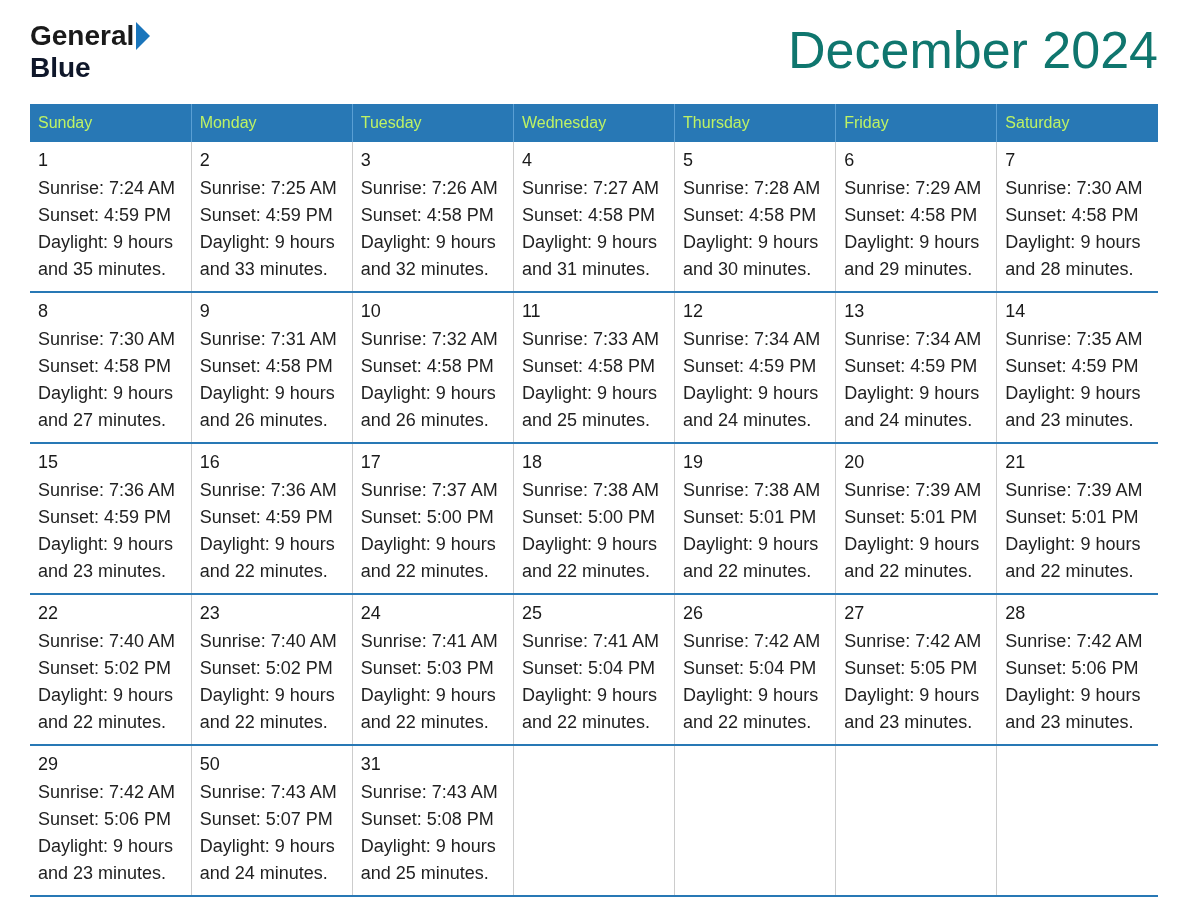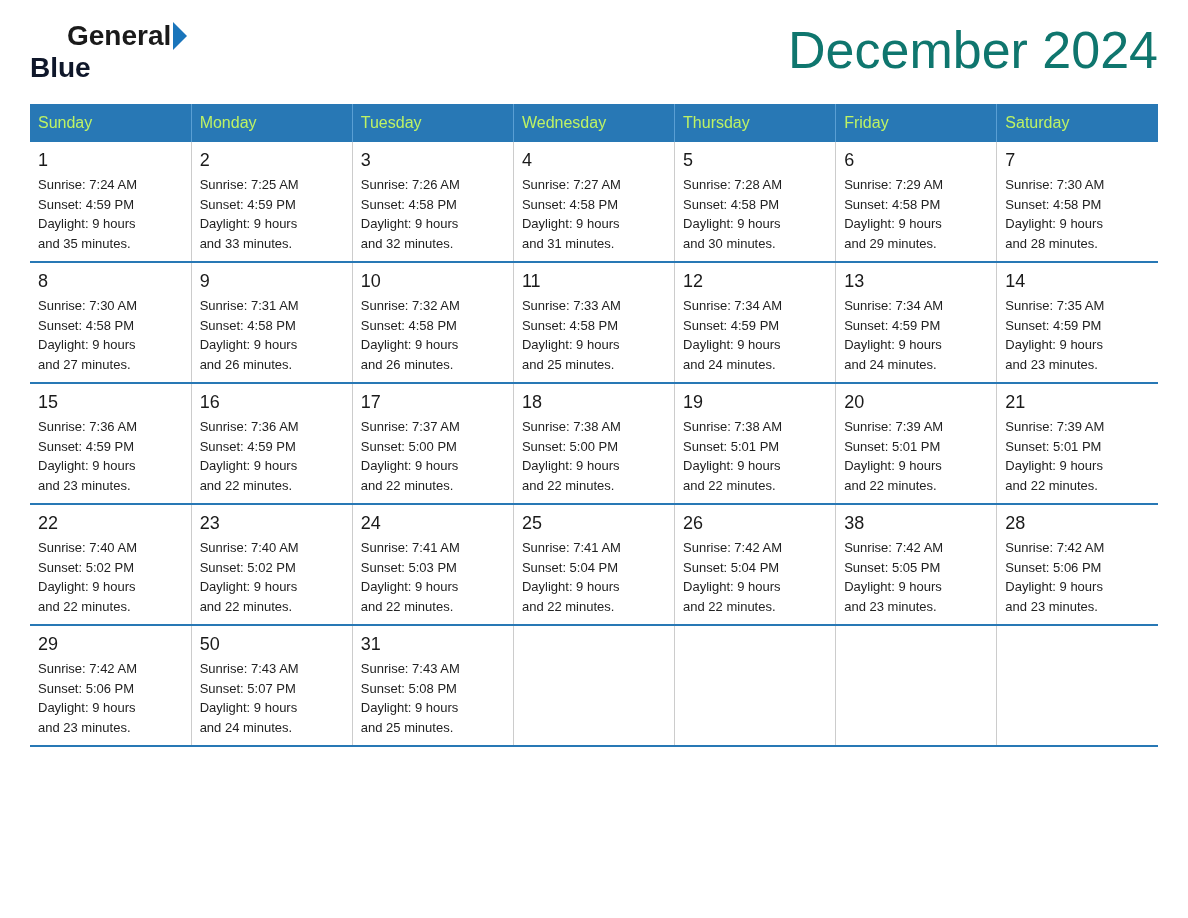--- a/index.html
+++ b/index.html
@@ -20,21 +20,20 @@
       display: flex;
       flex-direction: column;
       align-items: flex-start;
     }
     .logo-text {
       font-size: 28px;
       font-weight: bold;
       color: #1a1a1a;
       display: flex;
       align-items: center;
-      margin-left: 37px;
     }
     .logo-general { color: #1a1a1a; }
     .logo-arrow {
       width: 0;
       height: 0;
       border-left: 14px solid #1a75bb;
       border-top: 14px solid transparent;
       border-bottom: 14px solid transparent;
       display: inline-block;
       margin: 0 2px;
@@ -82,21 +81,21 @@
     }
     tbody td:last-child { border-right: none; }
     .day-num {
       font-size: 18px;
       font-weight: normal;
       color: #1a1a1a;
       display: block;
       margin-bottom: 4px;
     }
     .day-info {
-      font-size: 13px;
+      font-size: 18px;
       color: #222;
       line-height: 1.5;
     }
   </style>
 </head>
 <body>
 
 <div class="header">
   <div class="logo">
     <div class="logo-text">
@@ -358,21 +357,21 @@
         <td>
           <span class="day-num">26</span>
           <div class="day-info">
             Sunrise: 7:42 AM<br>
             Sunset: 5:04 PM<br>
             Daylight: 9 hours<br>
             and 22 minutes.
           </div>
         </td>
         <td>
-          <span class="day-num">38</span>
+          <span class="day-num">27</span>
           <div class="day-info">
             Sunrise: 7:42 AM<br>
             Sunset: 5:05 PM<br>
             Daylight: 9 hours<br>
             and 23 minutes.
           </div>
         </td>
         <td>
           <span class="day-num">28</span>
           <div class="day-info">

